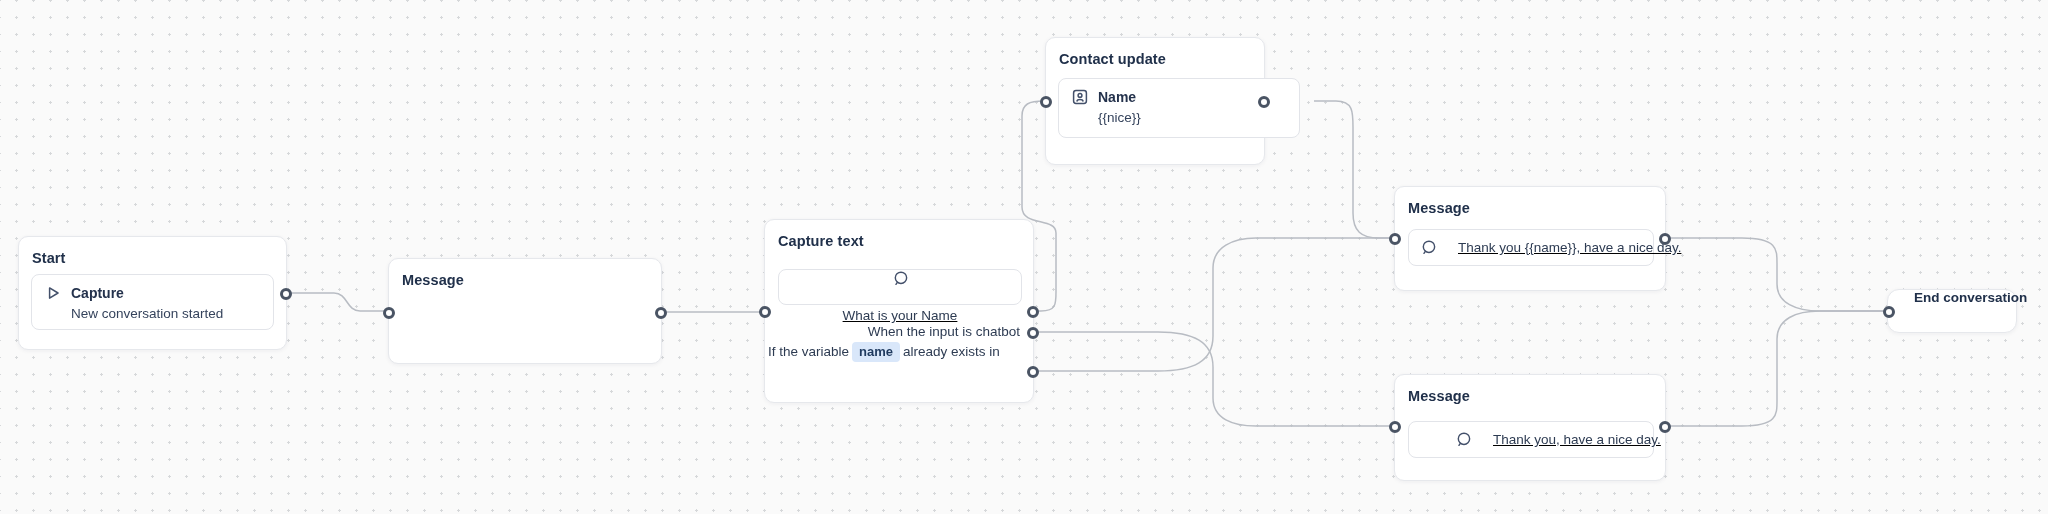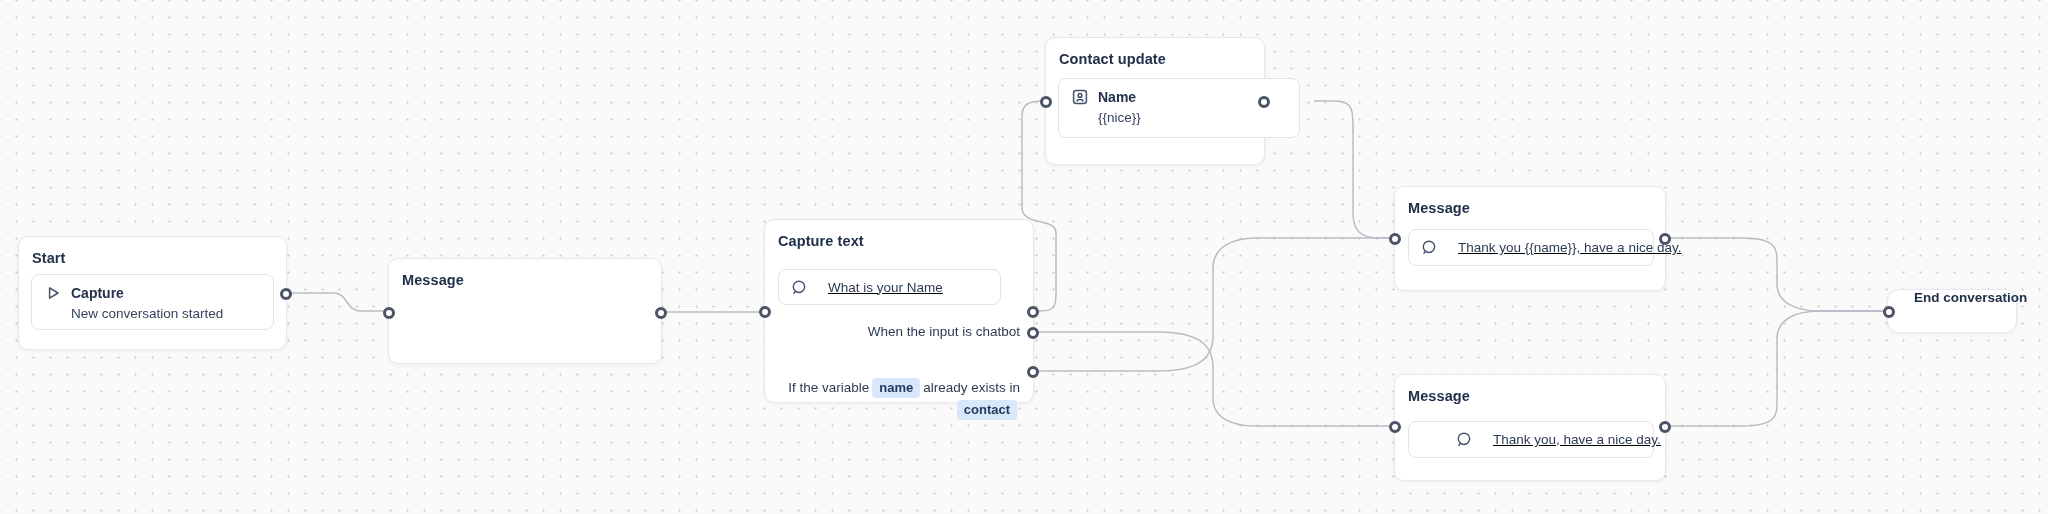--- a/index.html
+++ b/index.html
@@ -32,21 +32,21 @@
   .msg-text{font-size:13.5px;color:#2d3b52;white-space:nowrap;}
   .icon{display:inline-flex;flex:0 0 auto;}
   .icon svg{stroke:#43506a;fill:none;stroke-width:1.5;stroke-linecap:round;stroke-linejoin:round;}
   .port{
     position:absolute;width:12px;height:12px;border:3px solid #4a5464;background:#fff;
     border-radius:50%;box-sizing:border-box;z-index:4;
   }
   .side-label{
     position:absolute;font-size:13.5px;color:#2d3b52;white-space:nowrap;
   }
-  .exists-label{position:absolute;text-align:right;font-size:13.5px;color:#2d3b52;line-height:20px;margin-top:36px;}
+  .exists-label{position:absolute;font-size:13.5px;color:#2d3b52;line-height:20px;}
   .chip{
     display:inline-block;background:#d9e7fa;color:#1f3a5f;font-weight:600;font-size:13px;
     border-radius:4px;padding:1px 7px;margin:0 3px;line-height:18px;
   }
   .exists-line2{margin-top:2px;}
   .end-node{display:flex;align-items:flex-start;border-radius:12px;}
   .end-label{margin-left:26px;font-size:13.5px;font-weight:700;color:#20304a;white-space:nowrap;}
 </style>
 </head>
 <body>
@@ -81,36 +81,33 @@
   </div>
 
   <div class="node" style="left:388px;top:258px;width:274px;height:106px;">
     <div class="node-title">Message</div>
     <span class="port" style="left:-6px;top:48px;"></span>
     <span class="port" style="right:-6px;top:48px;"></span>
   </div>
 
   <div class="node" style="left:764px;top:219px;width:270px;height:184px;">
     <div class="node-title">Capture text</div>
-    <div class="card msgcard" style="left:13px;top:49px;width:223px;height:36px;">
+    <div class="card msgcard" style="left:13px;top:49px;width:244px;height:36px;flex-direction:column;">
       <span class="icon">
         <svg width="17" height="17" viewBox="0 0 18 18">
             <circle cx="9.5" cy="8.3" r="6"></circle>
             <path d="M 5.7 13 L 4.2 15.2"></path>
           </svg>
       </span>
       <span class="msg-text">What is your Name</span>
     </div>
     <div class="side-label" style="right:13px;top:104px;">When the input is chatbot</div>
     <div class="exists-label" style="right:13px;top:122px;width:252px;">
       <div class="exists-line1">
         <span>If the variable</span><span class="chip">name</span><span>already exists in</span>
-      </div>
-      <div class="exists-line2">
-        <span class="chip">contact</span>
       </div>
     </div>
     <span class="port" style="left:-6px;top:86px;"></span>
     <span class="port" style="right:-6px;top:86px;"></span>
     <span class="port" style="right:-6px;top:107px;"></span>
     <span class="port" style="right:-6px;top:146px;"></span>
   </div>
 
   <div class="node" style="left:1045px;top:37px;width:220px;height:128px;">
     <div class="node-title">Contact update</div>

